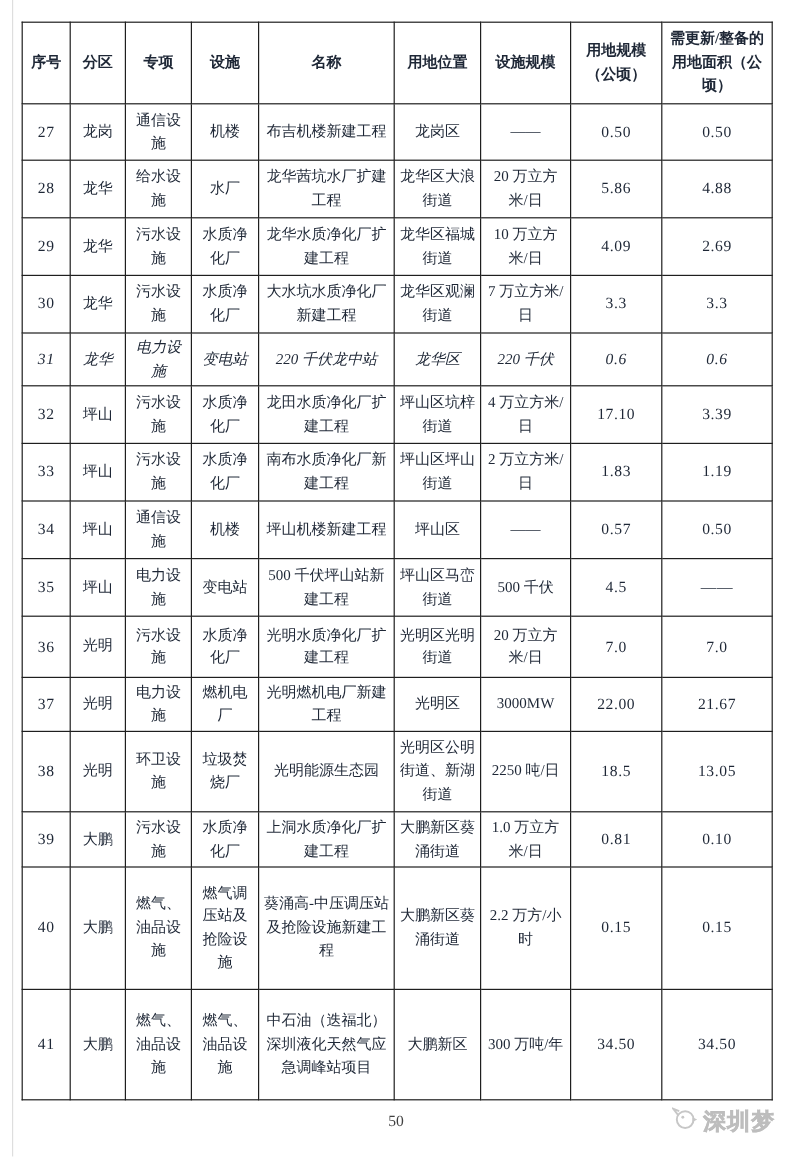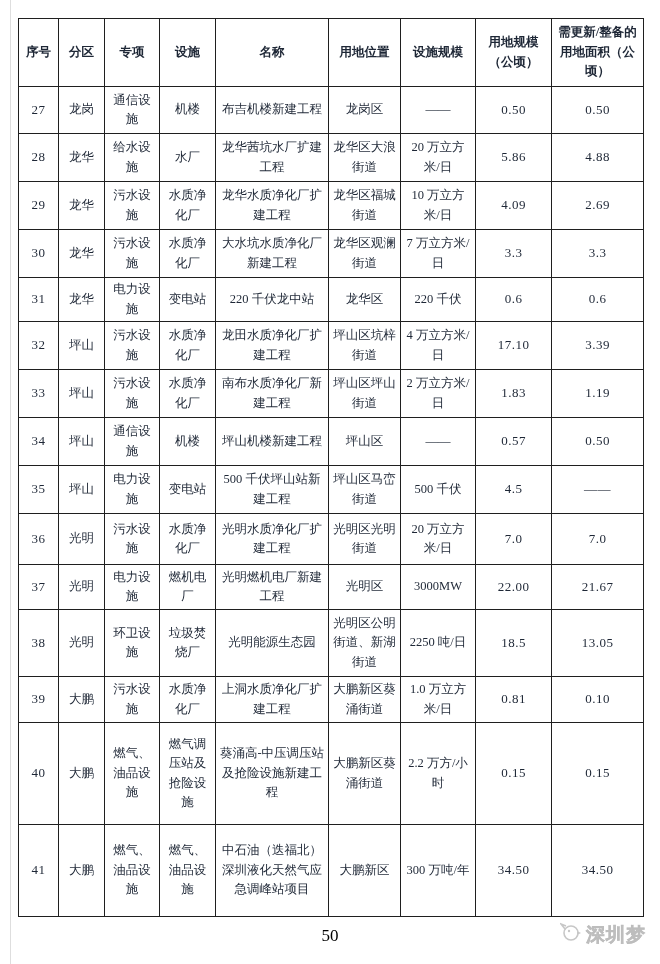--- a/index.html
+++ b/index.html
@@ -50,22 +50,22 @@
   table.doc-table td.num {
     font-size: 13px;
     letter-spacing: 0.5px;
   }
   .footer-pageno {
     position: absolute;
     left: 0;
     top: 926px;
     width: 660px;
     text-align: center;
-    font-size: 17px;
-    color: #000000;
+    font-size: 13px;
+    color: #404040;
   }
   .watermark {
     position: absolute;
     right: 14px;
     top: 922px;
     display: flex;
     gap: 4px;
     color: #c7c7c7;
   }
   .watermark .wm-text {
@@ -146,21 +146,21 @@
           <td class="num">30</td>
           <td>龙华</td>
           <td>污水设施</td>
           <td>水质净化厂</td>
           <td>大水坑水质净化厂新建工程</td>
           <td>龙华区观澜街道</td>
           <td>7 万立方米/日</td>
           <td class="num">3.3</td>
           <td class="num">3.3</td>
         </tr>
-        <tr style="height: 44px;">
+        <tr style="height: 44px; font-style: italic;">
           <td class="num">31</td>
           <td>龙华</td>
           <td>电力设施</td>
           <td>变电站</td>
           <td>220 千伏龙中站</td>
           <td>龙华区</td>
           <td>220 千伏</td>
           <td class="num">0.6</td>
           <td class="num">0.6</td>
         </tr>

